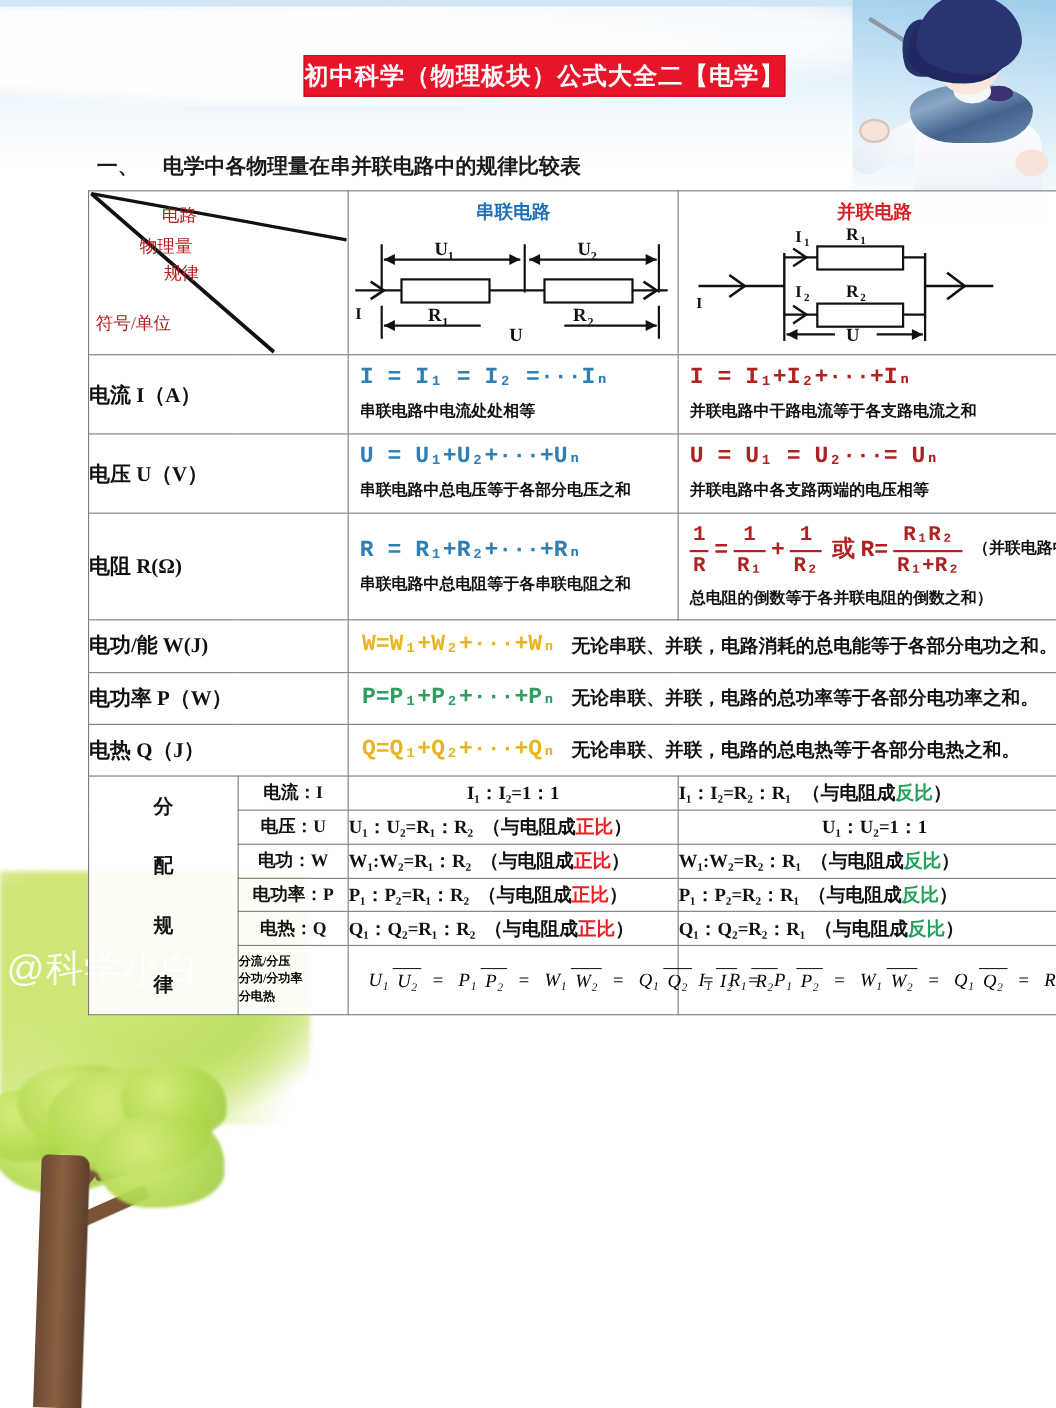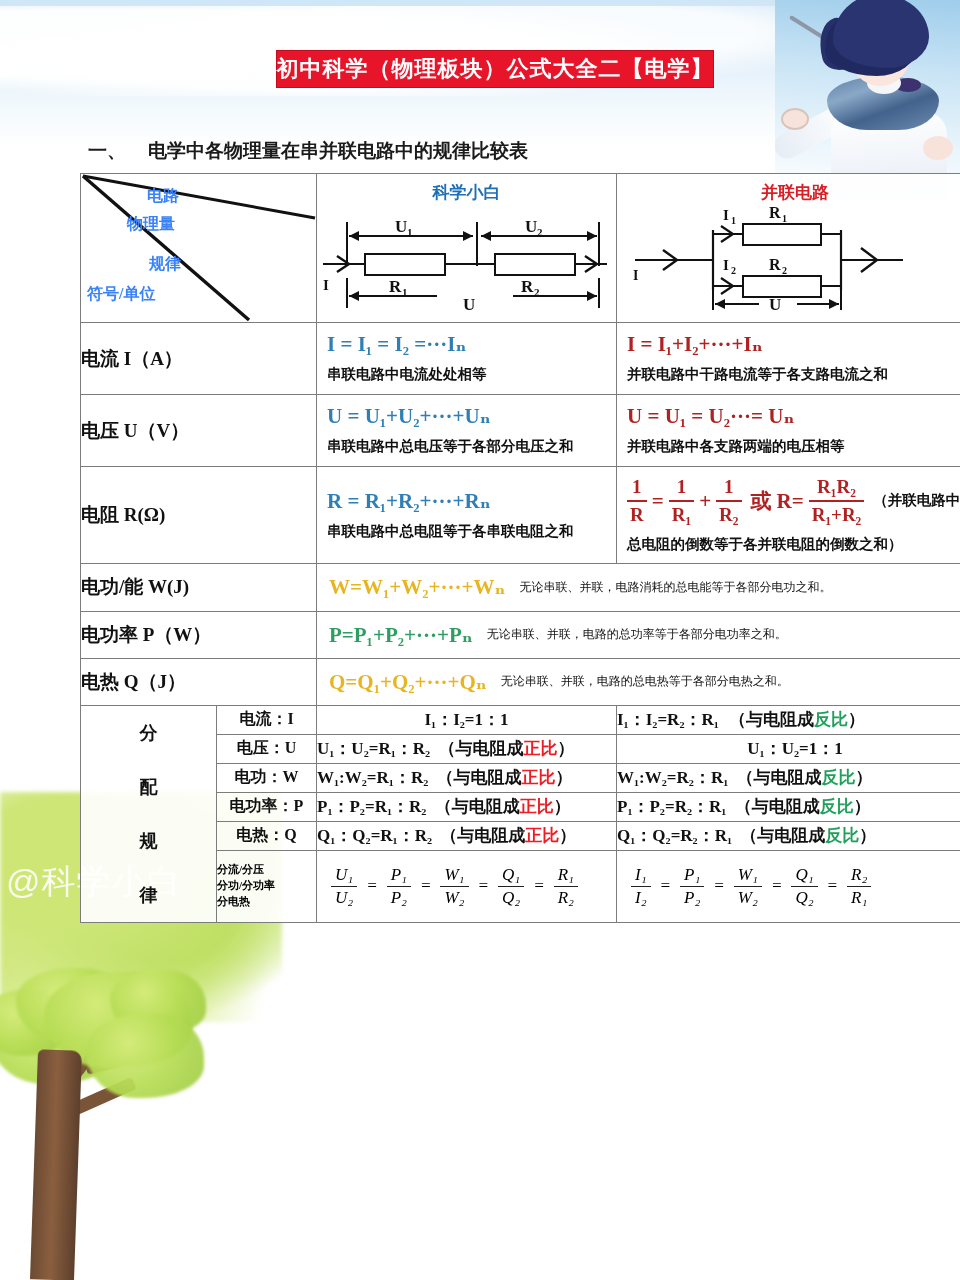--- a/index.html
+++ b/index.html
@@ -155,63 +155,63 @@
   .c-label{ width:136px; }
   .c-sub{   width:100px; }
   .c-series{width:300px; }
   .c-par{   width:357px; }
 
   .pad{ padding:8px 10px; }
   .rowlabel{
     font-size:19px; font-weight:700; color:#111; text-align:left; padding:10px 12px;
     white-space:nowrap;
   }
-  .formula{ font-size:21px; font-weight:700; line-height:1.25; }
+  .formula{ font-size:21px; font-weight:700; line-height:1.25;font-family:Liberation Mono, monospace; }
   .desc{ font-size:14.5px; color:#111; font-weight:700; line-height:1.5; margin-top:7px; }
   .blue{ color:#2f7fb5; }
   .red{ color:#b02222; }
   .gold{ color:#e8b522; }
   .green{ color:#2f9e63; }
   .rred{ color:#ef1c24; }
   .gg{ color:#21a05c; }
 
   
   .hdr-cell{ position:relative; height:148px; }
   .hdr-cell svg{ position:absolute; left:0; top:0; }
-  .hdr-l{ position:absolute; font-size:16px; font-weight:700; color:#3b82f6; white-space:nowrap; }
+  .hdr-l{ position:absolute; font-size:16px; font-weight:400; color:#b91c1c; white-space:nowrap; }
   .hdr-circuit{ left:66px;  top:12px; }
   .hdr-quant{   left:46px;  top:40px; }
-  .hdr-rule{    left:68px;  top:80px; }
+  .hdr-rule{    left:68px;  top:65px; }
   .hdr-unit{    left:6px;   top:110px; }
 
   .diag-title{ text-align:center; font-size:17px; font-weight:700; margin-top:5px; }
   .t-blue{ color:#1f6fb5; }
   .t-red{  color:#d81f26; }
 
   
   .wide-cell{ padding:10px 12px; display:flex; align-items:center; gap:14px; }
   .wide-cell .formula{ white-space:nowrap;text-align:right; }
-  .wide-cell .note{ font-size:12px; font-weight:400; color:#111; white-space:nowrap; }
+  .wide-cell .note{ font-size:17px; font-weight:700; color:#111; white-space:nowrap; }
 
   
   .vlabel{
     width:38px; text-align:center; font-size:18px; font-weight:700; color:#111;
     line-height:54px; padding:0;
   }
   .vlabel span{ display:block; }
   .sublabel{ font-size:16px; font-weight:700; color:#111; text-align:center; padding:9px 6px; white-space:nowrap; }
   .ratio{ font-size:17px; font-weight:700; color:#111; text-align:center; padding:11px 8px; white-space:nowrap; }
   .ratio.left{ text-align:left; padding-left:14px; }
 
   .mini3{ font-size:11px; font-weight:700; line-height:1.45; text-align:left; padding:6px 8px; }
 
   
   .chain{ display:flex; align-items:center; gap:9px; padding:8px 14px; }
   .frac{
-    display:inline-flex; flex-direction:column; align-items:center;
+    display:inline-flex; flex-direction:row; align-items:center;
     font-style:italic; font-size:17px; font-family:"Liberation Serif","DejaVu Serif",serif;
   }
   .frac .num{ padding:0 4px 1px; }
   .frac .den{ padding:1px 4px 0; border-top:1.4px solid #222; }
   .eq{ font-size:17px; font-style:italic; }
 
   
   .rfrac{ display:inline-flex; flex-direction:column; align-items:center; font-size:19px; font-weight:700; }
   .rfrac .n{ padding:0 3px 1px; }
   .rfrac .d{ padding:1px 3px 0; border-top:2px solid currentColor; }
@@ -284,21 +284,21 @@
             <line x1="2" y1="2" x2="168" y2="146" stroke="#111" stroke-width="3.4"></line>
           </svg>
           <div class="hdr-l hdr-circuit">电路</div>
           <div class="hdr-l hdr-quant">物理量</div>
           <div class="hdr-l hdr-rule">规律</div>
           <div class="hdr-l hdr-unit">符号/单位</div>
         </div>
       </td>
 
       <td>
-        <div class="diag-title t-blue">科学小白</div>
+        <div class="diag-title t-blue">串联电路</div>
         <svg width="296" height="112" viewBox="0 0 296 112">
 
           <line x1="30" y1="18" x2="30" y2="62" stroke="#111" stroke-width="2"></line>
           <line x1="160" y1="18" x2="160" y2="62" stroke="#111" stroke-width="2"></line>
           <line x1="282" y1="18" x2="282" y2="62" stroke="#111" stroke-width="2"></line>
           <line x1="32" y1="32" x2="156" y2="32" stroke="#111" stroke-width="2"></line>
           <polygon points="32,32 42,27 42,37" fill="#111"></polygon>
           <polygon points="156,32 146,27 146,37" fill="#111"></polygon>
           <line x1="164" y1="32" x2="280" y2="32" stroke="#111" stroke-width="2"></line>
           <polygon points="164,32 174,27 174,37" fill="#111"></polygon>

